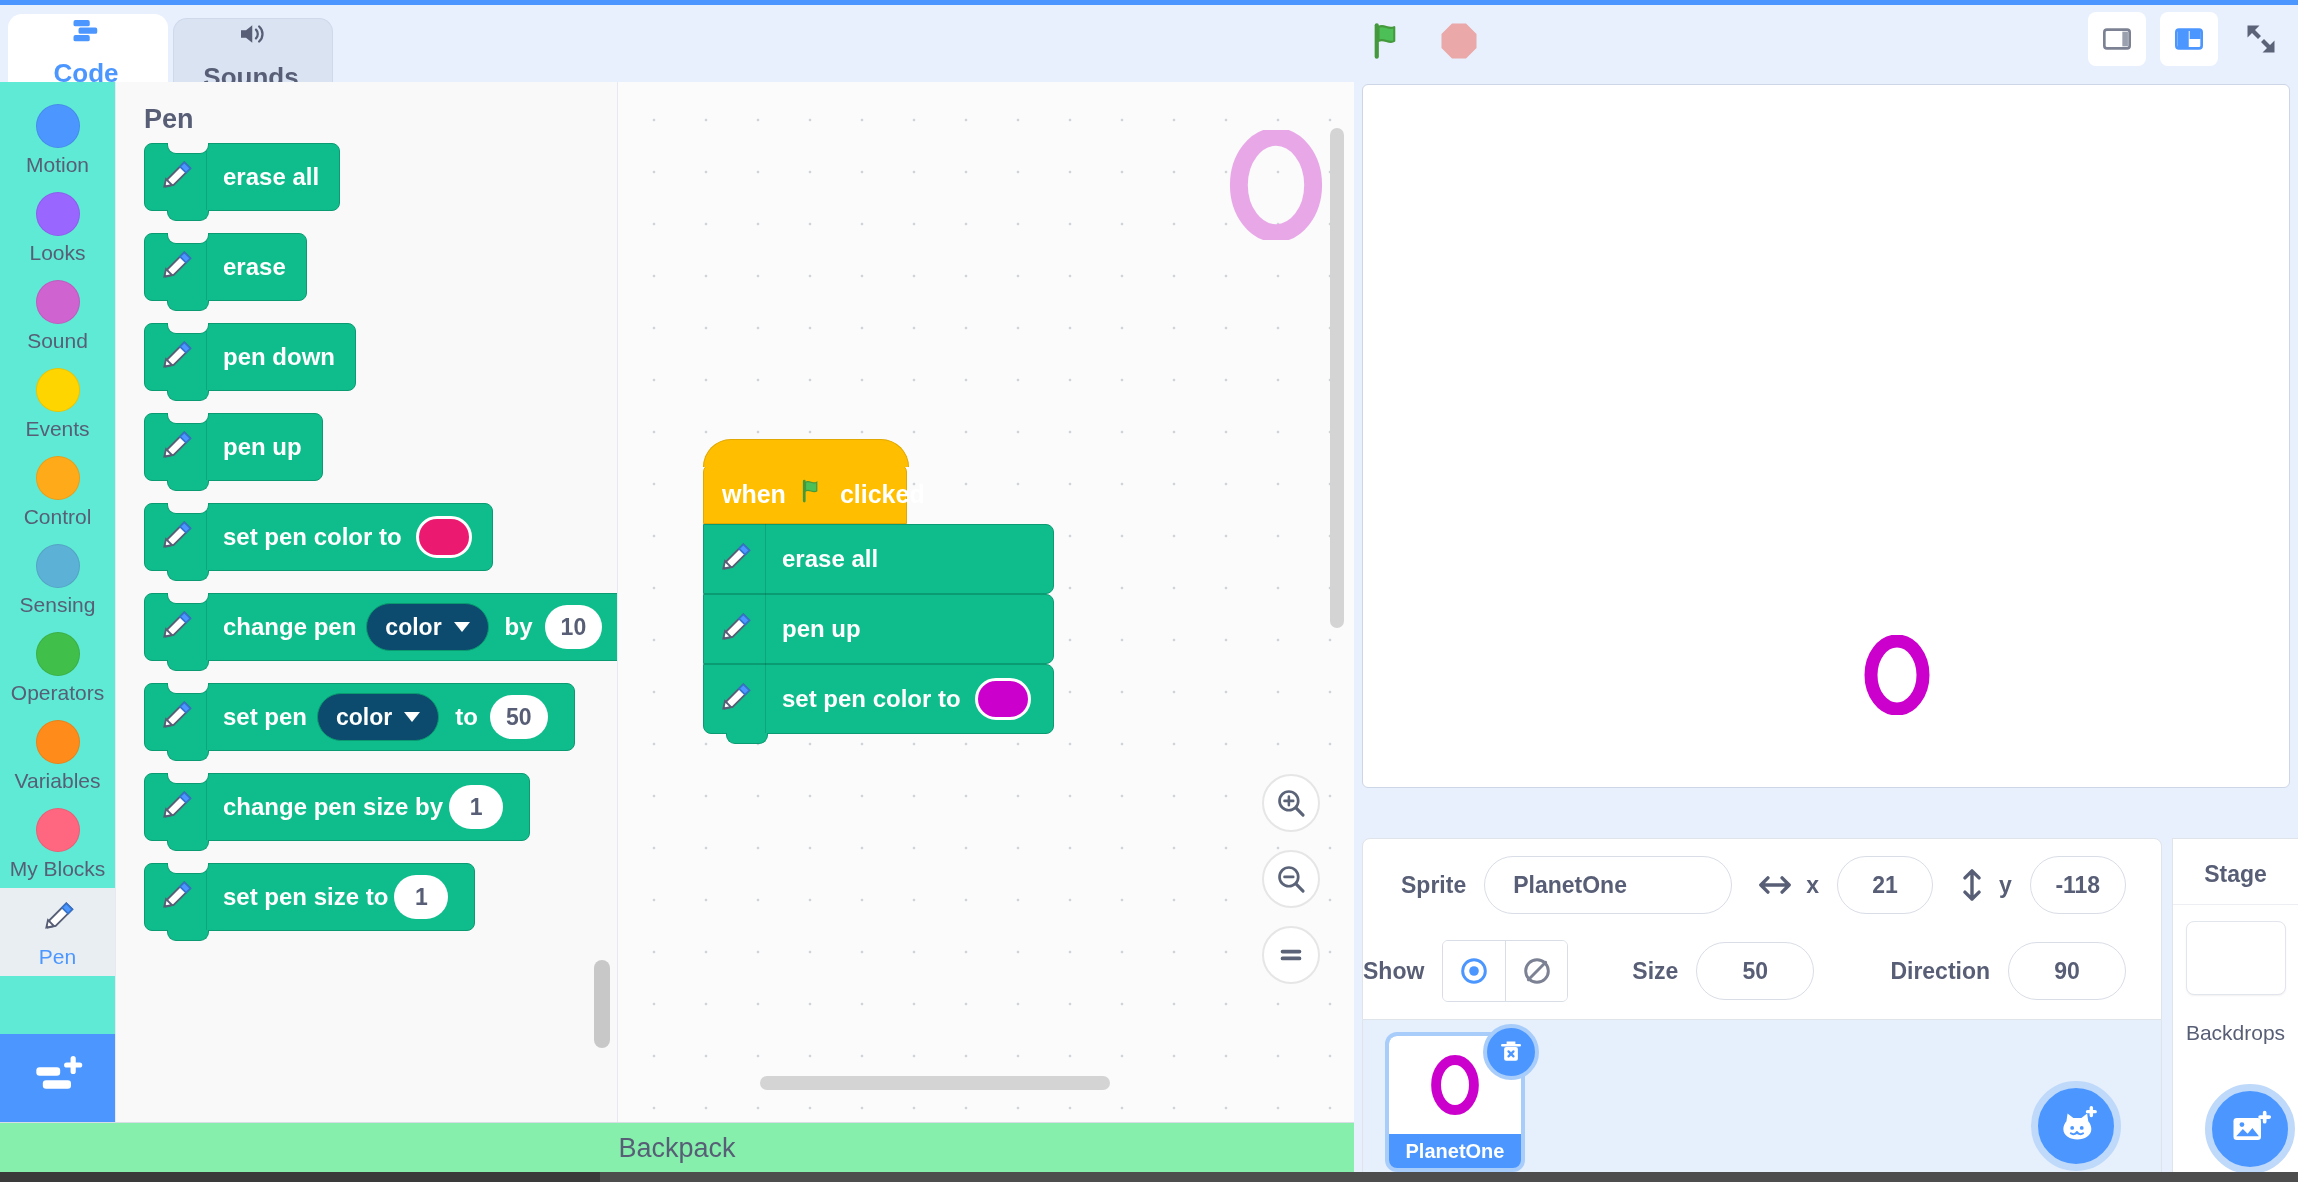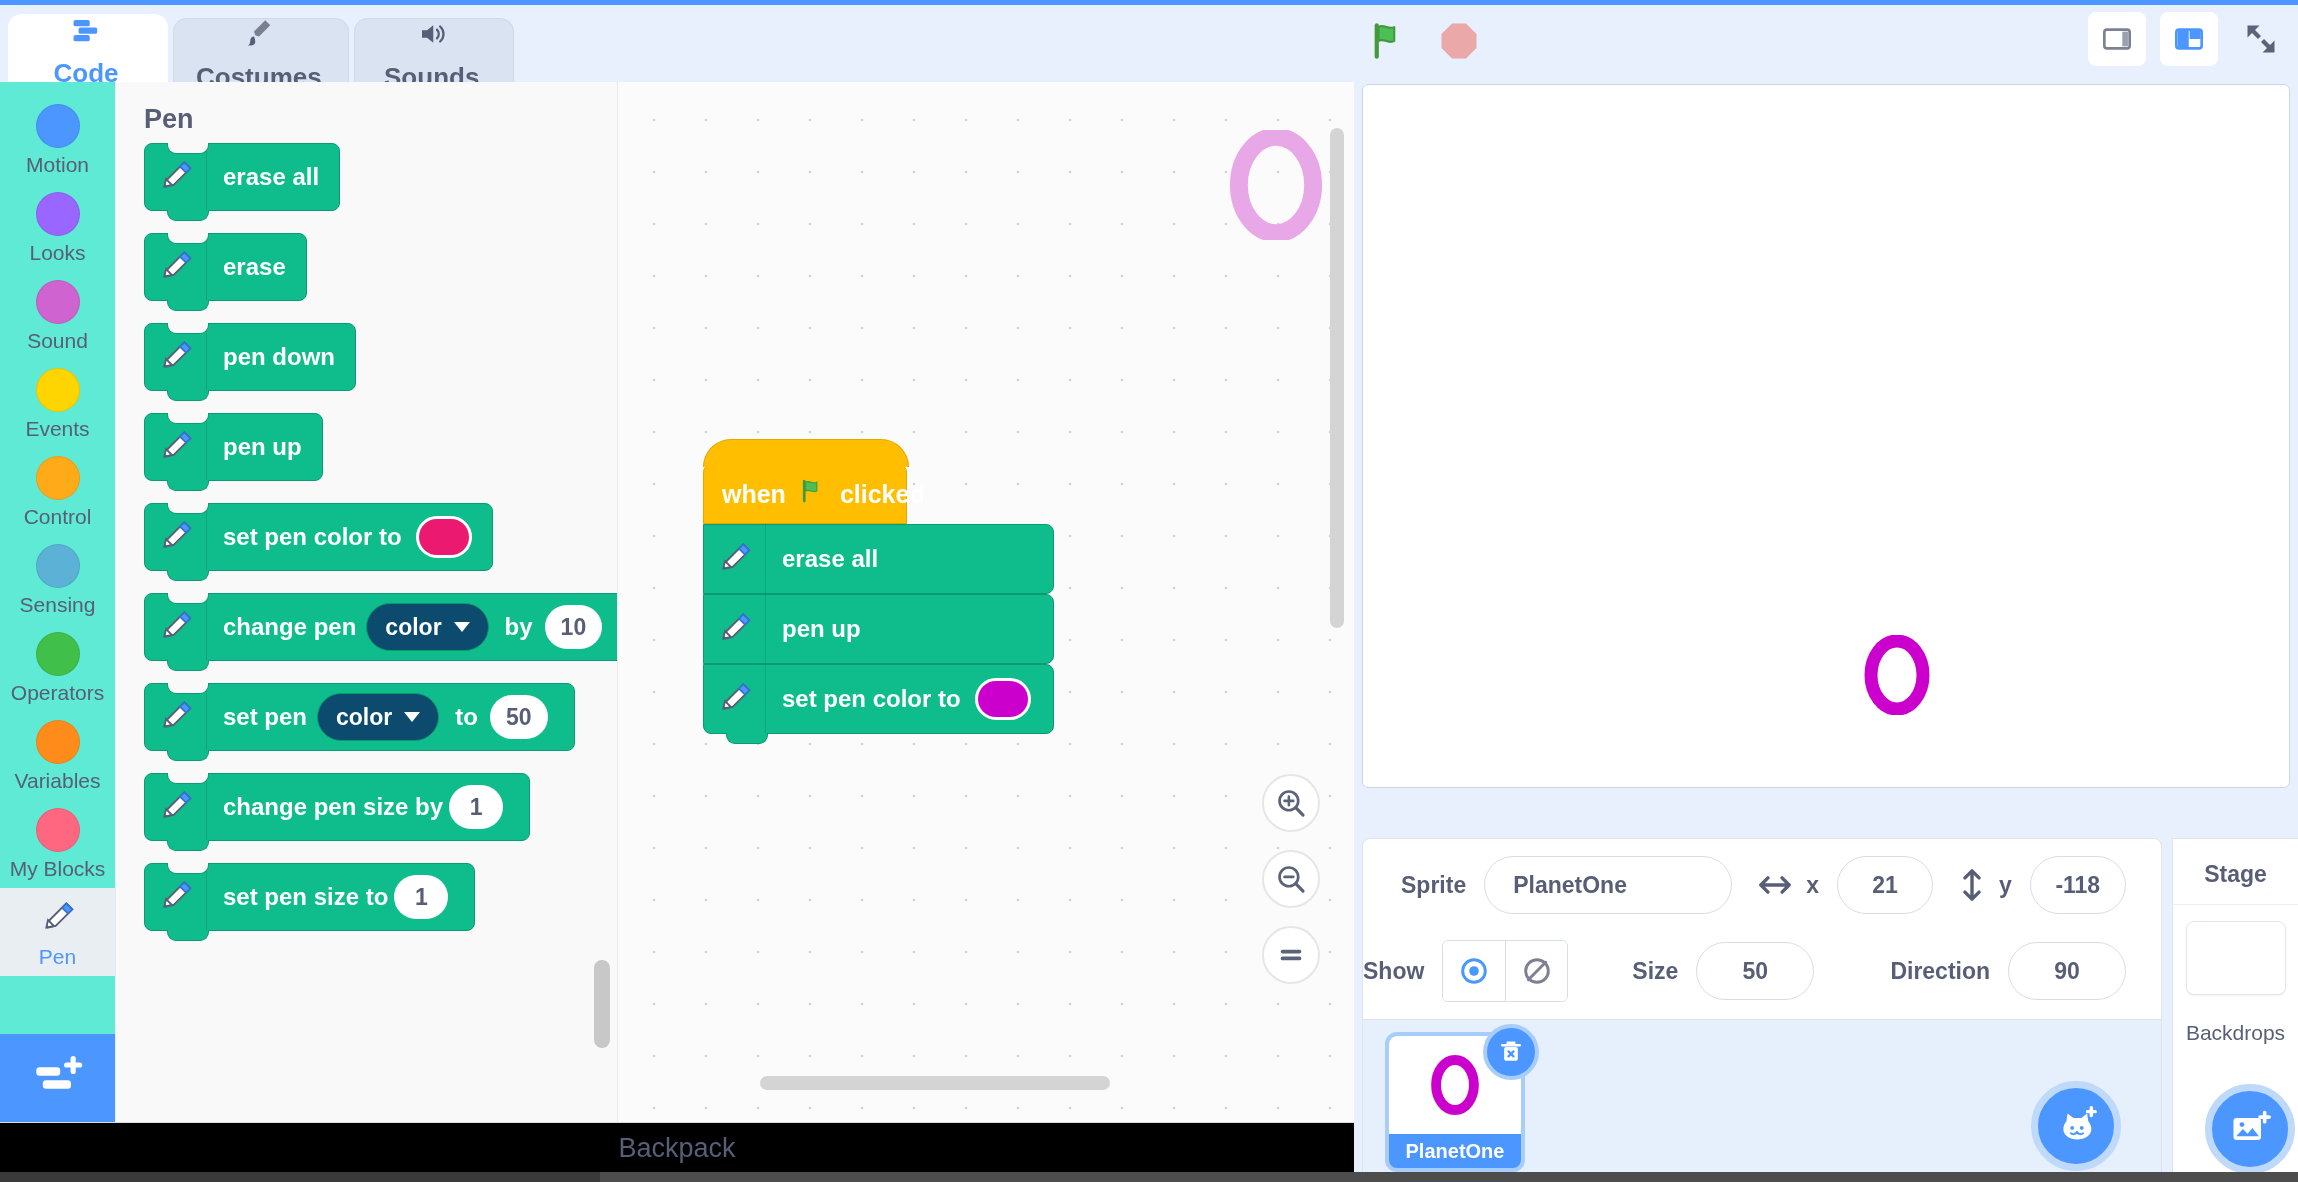--- a/index.html
+++ b/index.html
@@ -214,21 +214,21 @@
                 border:1px solid #e2e5ec; border-radius:8px; box-shadow:0 1px 2px rgba(0,0,0,.06);}
   .backdrops-label { text-align:center; font-size:21px; color:#575e75; margin-top:26px; }
   .addbackdrop {
     position:absolute; left:32px; bottom:8px; width:90px; height:90px; border-radius:50%;
     background:#4c97ff; border:7px solid #bfd9fb; display:flex; align-items:center; justify-content:center; cursor:pointer;
   }
 
   
   .backpack {
     position:absolute; left:0; bottom:8px; width:1354px; height:52px;
-    background:#000000; border-top:1px solid #d9dde6;
+    background:#86efac; border-top:1px solid #d9dde6;
     display:flex; align-items:center; justify-content:center;
   }
   .backpack-lbl { font-size:27px; color:#575e75; }
   .osbar { position:absolute; left:0; bottom:0; width:2298px; height:10px; background:#4d4d4d;}
   .osbar-seg { position:absolute; left:0; bottom:0; width:600px; height:10px; background:#3a3a3a;}
 </style>
 </head>
 <body>
 
 <div id="app">
@@ -239,29 +239,20 @@
     <div class="tabs">
       <div class="tab active">
         <span class="tab-ico">
           <svg width="30" height="30" viewBox="0 0 24 24">
               <rect x="2" y="4" width="13" height="5" rx="1.5" fill="#4c97ff"></rect>
               <rect x="6" y="10" width="15" height="5" rx="1.5" fill="#4c97ff"></rect>
               <rect x="2" y="16" width="13" height="5" rx="1.5" fill="#4c97ff"></rect>
             </svg>
         </span>
         <span>Code</span>
-      </div>
-      <div class="tab">
-        <span class="tab-ico">
-          <svg width="30" height="30" viewBox="0 0 24 24">
-              <path d="M19 3l2 2-9 9-3-1-1-3 9-9z" fill="#7c7f8c"></path>
-              <path d="M8 14c-2 0-3 1.5-3 3.5S4 21 3 21c2.5.5 6 .3 6-3 0-2-1-4-1-4z" fill="#575e75"></path>
-            </svg>
-        </span>
-        <span>Costumes</span>
       </div>
       <div class="tab">
         <span class="tab-ico">
           <svg width="30" height="30" viewBox="0 0 24 24">
               <path d="M4 9v6h4l5 4V5L8 9H4z" fill="#575e75"></path>
               <path d="M16 8.5a5 5 0 010 7" stroke="#575e75" stroke-width="1.8" fill="none" stroke-linecap="round"></path>
               <path d="M18.5 6a8 8 0 010 12" stroke="#575e75" stroke-width="1.8" fill="none" stroke-linecap="round"></path>
             </svg>
         </span>
         <span>Sounds</span>

